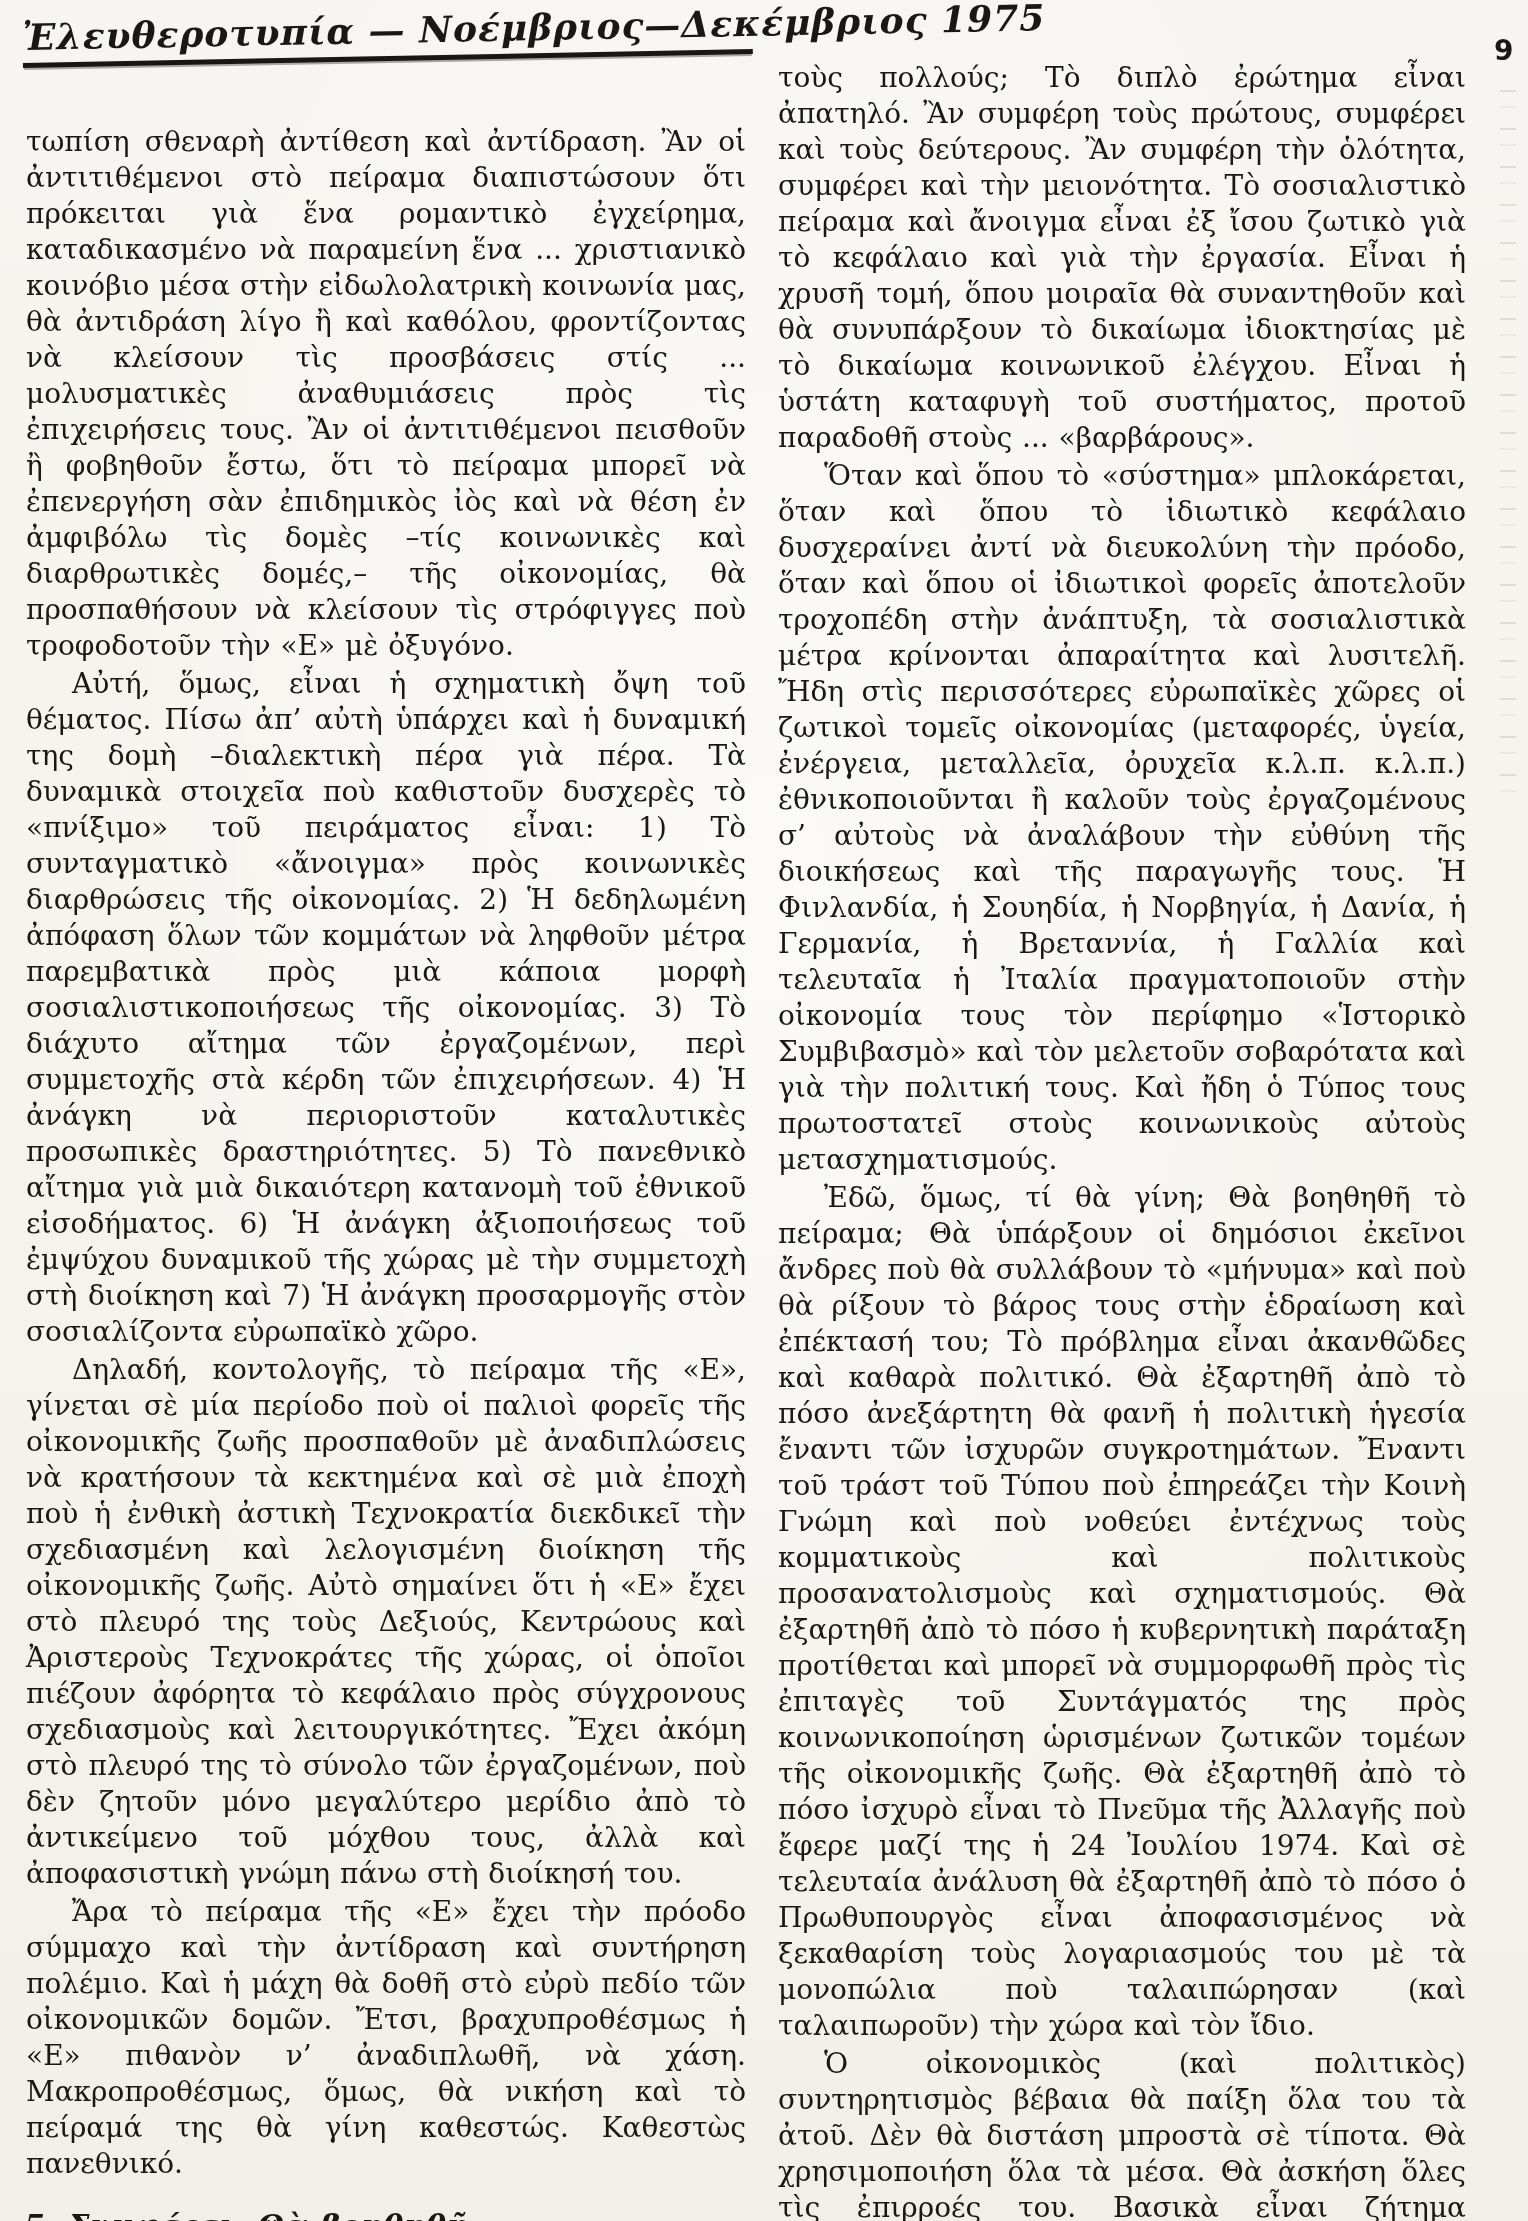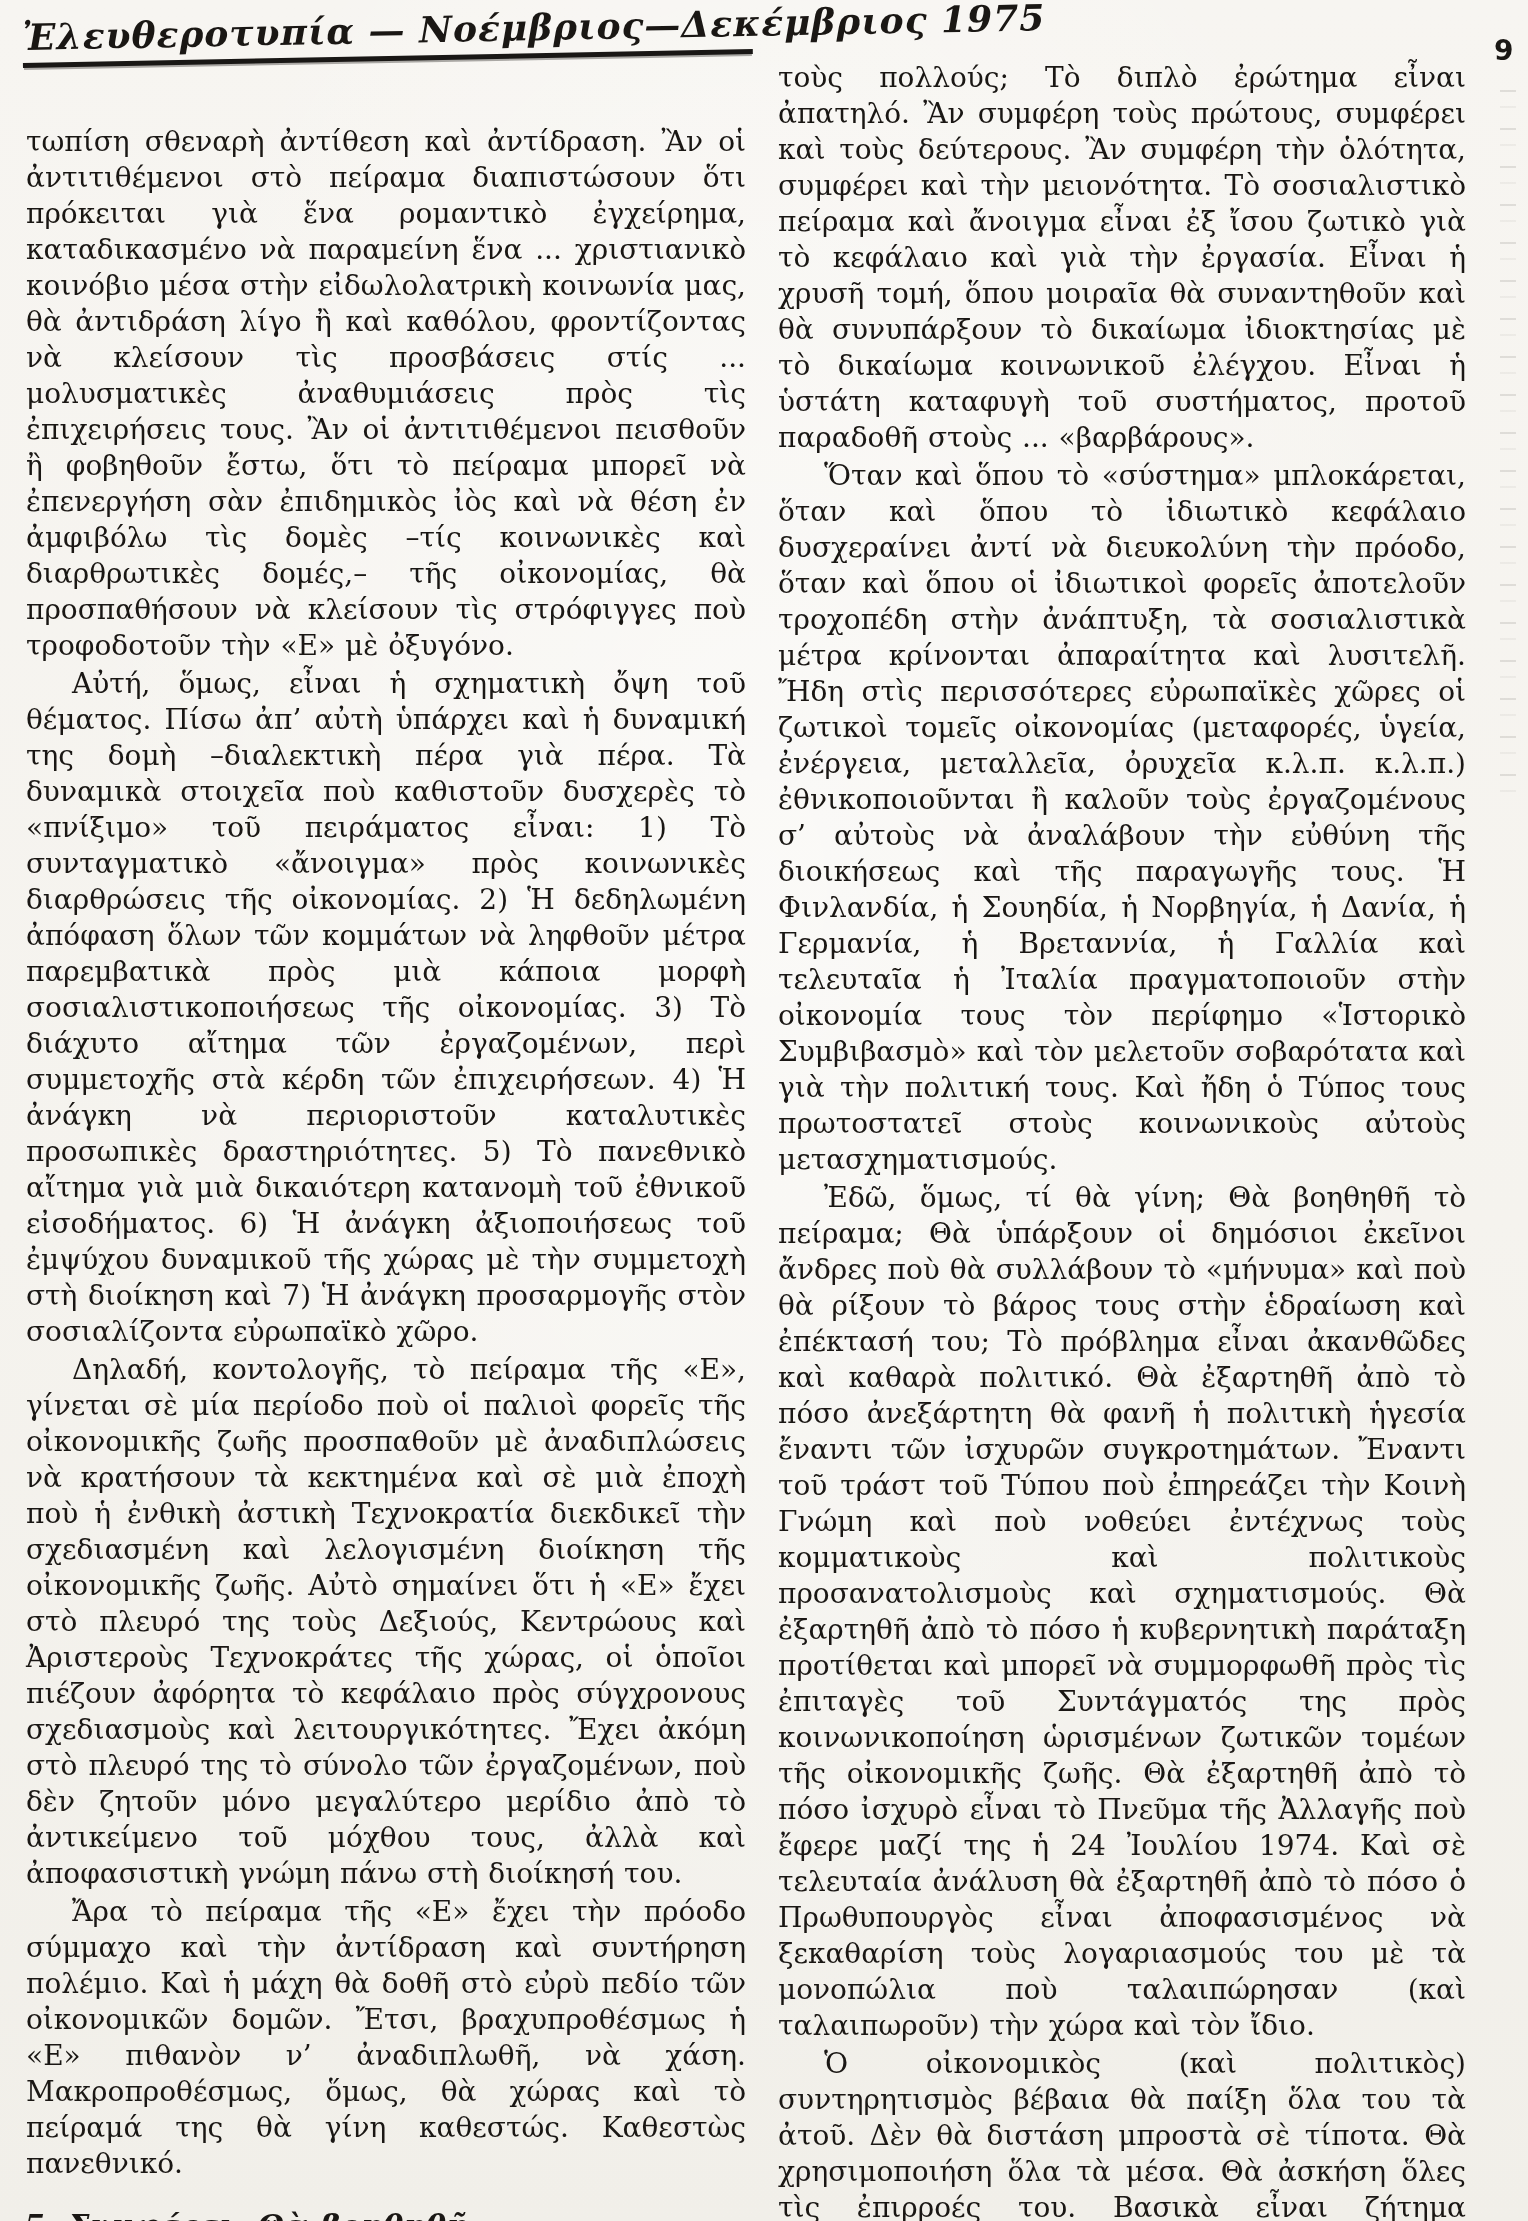--- a/index.html
+++ b/index.html
@@ -103,21 +103,21 @@
   </div>
 
   <div class="page-number">9</div>
 
   <div class="scan-artifact"></div>
 
   <div class="col col-left">
       <p class="para">τωπίση σθεναρὴ ἀντίθεση καὶ ἀντίδραση. Ἂν οἱ ἀντιτιθέμενοι στὸ πείραμα διαπιστώσουν ὅτι πρόκειται γιὰ ἕνα ρομαντικὸ ἐγχείρημα, καταδικασμένο νὰ παραμείνη ἕνα ... χριστιανικὸ κοινόβιο μέσα στὴν εἰδωλολατρικὴ κοινωνία μας, θὰ ἀντιδράση λίγο ἢ καὶ καθόλου, φροντίζοντας νὰ κλείσουν τὶς προσβάσεις στίς ... μολυσματικὲς ἀναθυμιάσεις πρὸς τὶς ἐπιχειρήσεις τους. Ἂν οἱ ἀντιτιθέμενοι πεισθοῦν ἢ φοβηθοῦν ἔστω, ὅτι τὸ πείραμα μπορεῖ νὰ ἐπενεργήση σὰν ἐπιδημικὸς ἰὸς καὶ νὰ θέση ἐν ἀμφιβόλω τὶς δομὲς –τίς κοινωνικὲς καὶ διαρθρωτικὲς δομές,– τῆς οἰκονομίας, θὰ προσπαθήσουν νὰ κλείσουν τὶς στρόφιγγες ποὺ τροφοδοτοῦν τὴν «Ε» μὲ ὀξυγόνο.</p>
       <p class="para indent">Αὐτή, ὅμως, εἶναι ἡ σχηματικὴ ὄψη τοῦ θέματος. Πίσω ἀπ’ αὐτὴ ὑπάρχει καὶ ἡ δυναμική της δομὴ –διαλεκτικὴ πέρα γιὰ πέρα. Τὰ δυναμικὰ στοιχεῖα ποὺ καθιστοῦν δυσχερὲς τὸ «πνίξιμο» τοῦ πειράματος εἶναι: 1) Τὸ συνταγματικὸ «ἄνοιγμα» πρὸς κοινωνικὲς διαρθρώσεις τῆς οἰκονομίας. 2) Ἡ δεδηλωμένη ἀπόφαση ὅλων τῶν κομμάτων νὰ ληφθοῦν μέτρα παρεμβατικὰ πρὸς μιὰ κάποια μορφὴ σοσιαλιστικοποιήσεως τῆς οἰκονομίας. 3) Τὸ διάχυτο αἴτημα τῶν ἐργαζομένων, περὶ συμμετοχῆς στὰ κέρδη τῶν ἐπιχειρήσεων. 4) Ἡ ἀνάγκη νὰ περιοριστοῦν καταλυτικὲς προσωπικὲς δραστηριότητες. 5) Τὸ πανεθνικὸ αἴτημα γιὰ μιὰ δικαιότερη κατανομὴ τοῦ ἐθνικοῦ εἰσοδήματος. 6) Ἡ ἀνάγκη ἀξιοποιήσεως τοῦ ἐμψύχου δυναμικοῦ τῆς χώρας μὲ τὴν συμμετοχὴ στὴ διοίκηση καὶ 7) Ἡ ἀνάγκη προσαρμογῆς στὸν σοσιαλίζοντα εὐρωπαϊκὸ χῶρο.</p>
       <p class="para indent">Δηλαδή, κοντολογῆς, τὸ πείραμα τῆς «Ε», γίνεται σὲ μία περίοδο ποὺ οἱ παλιοὶ φορεῖς τῆς οἰκονομικῆς ζωῆς προσπαθοῦν μὲ ἀναδιπλώσεις νὰ κρατήσουν τὰ κεκτημένα καὶ σὲ μιὰ ἐποχὴ ποὺ ἡ ἐνθικὴ ἀστικὴ Τεχνοκρατία διεκδικεῖ τὴν σχεδιασμένη καὶ λελογισμένη διοίκηση τῆς οἰκονομικῆς ζωῆς. Αὐτὸ σημαίνει ὅτι ἡ «Ε» ἔχει στὸ πλευρό της τοὺς Δεξιούς, Κεντρώους καὶ Ἀριστεροὺς Τεχνοκράτες τῆς χώρας, οἱ ὁποῖοι πιέζουν ἀφόρητα τὸ κεφάλαιο πρὸς σύγχρονους σχεδιασμοὺς καὶ λειτουργικότητες. Ἔχει ἀκόμη στὸ πλευρό της τὸ σύνολο τῶν ἐργαζομένων, ποὺ δὲν ζητοῦν μόνο μεγαλύτερο μερίδιο ἀπὸ τὸ ἀντικείμενο τοῦ μόχθου τους, ἀλλὰ καὶ ἀποφασιστικὴ γνώμη πάνω στὴ διοίκησή του.</p>
-      <p class="para indent">Ἄρα τὸ πείραμα τῆς «Ε» ἔχει τὴν πρόοδο σύμμαχο καὶ τὴν ἀντίδραση καὶ συντήρηση πολέμιο. Καὶ ἡ μάχη θὰ δοθῆ στὸ εὐρὺ πεδίο τῶν οἰκονομικῶν δομῶν. Ἔτσι, βραχυπροθέσμως ἡ «Ε» πιθανὸν ν’ ἀναδιπλωθῆ, νὰ χάση. Μακροπροθέσμως, ὅμως, θὰ χώρας καὶ τὸ πείραμά της θὰ γίνη καθεστώς. Καθεστὼς πανεθνικό.</p>
+      <p class="para indent">Ἄρα τὸ πείραμα τῆς «Ε» ἔχει τὴν πρόοδο σύμμαχο καὶ τὴν ἀντίδραση καὶ συντήρηση πολέμιο. Καὶ ἡ μάχη θὰ δοθῆ στὸ εὐρὺ πεδίο τῶν οἰκονομικῶν δομῶν. Ἔτσι, βραχυπροθέσμως ἡ «Ε» πιθανὸν ν’ ἀναδιπλωθῆ, νὰ χάση. Μακροπροθέσμως, ὅμως, θὰ νικήση καὶ τὸ πείραμά της θὰ γίνη καθεστώς. Καθεστὼς πανεθνικό.</p>
       <h3 class="section-heading">5. Συμφέρει; Θὰ βοηθηθῆ;</h3>
       <p class="para indent">Νὰ τὸ κρίσιμο ἐρώτημα: Συμφέρει; Ἀλλά, ἐν προκειμένω πρέπει νὰ διευκρινισθῆ γιὰ ποιὸ συμφέρον γίνεται λόγος. Ποιὸν ἂν συμφέρη: Τοὺς ἐπιχειρηματίες ἢ τὸ κοινωνικὸ σύνολο; Τοὺς λίγους ἢ</p>
     </div>
 
   <div class="col col-right">
       <p class="para">τοὺς πολλούς; Τὸ διπλὸ ἐρώτημα εἶναι ἀπατηλό. Ἂν συμφέρη τοὺς πρώτους, συμφέρει καὶ τοὺς δεύτερους. Ἂν συμφέρη τὴν ὁλότητα, συμφέρει καὶ τὴν μειονότητα. Τὸ σοσιαλιστικὸ πείραμα καὶ ἄνοιγμα εἶναι ἐξ ἴσου ζωτικὸ γιὰ τὸ κεφάλαιο καὶ γιὰ τὴν ἐργασία. Εἶναι ἡ χρυσῆ τομή, ὅπου μοιραῖα θὰ συναντηθοῦν καὶ θὰ συνυπάρξουν τὸ δικαίωμα ἰδιοκτησίας μὲ τὸ δικαίωμα κοινωνικοῦ ἐλέγχου. Εἶναι ἡ ὑστάτη καταφυγὴ τοῦ συστήματος, προτοῦ παραδοθῆ στοὺς ... «βαρβάρους».</p>
       <p class="para indent">Ὅταν καὶ ὅπου τὸ «σύστημα» μπλοκάρεται, ὅταν καὶ ὅπου τὸ ἰδιωτικὸ κεφάλαιο δυσχεραίνει ἀντί νὰ διευκολύνη τὴν πρόοδο, ὅταν καὶ ὅπου οἱ ἰδιωτικοὶ φορεῖς ἀποτελοῦν τροχοπέδη στὴν ἀνάπτυξη, τὰ σοσιαλιστικὰ μέτρα κρίνονται ἀπαραίτητα καὶ λυσιτελῆ. Ἤδη στὶς περισσότερες εὐρωπαϊκὲς χῶρες οἱ ζωτικοὶ τομεῖς οἰκονομίας (μεταφορές, ὑγεία, ἐνέργεια, μεταλλεῖα, ὀρυχεῖα κ.λ.π. κ.λ.π.) ἐθνικοποιοῦνται ἢ καλοῦν τοὺς ἐργαζομένους σ’ αὐτοὺς νὰ ἀναλάβουν τὴν εὐθύνη τῆς διοικήσεως καὶ τῆς παραγωγῆς τους. Ἡ Φινλανδία, ἡ Σουηδία, ἡ Νορβηγία, ἡ Δανία, ἡ Γερμανία, ἡ Βρεταννία, ἡ Γαλλία καὶ τελευταῖα ἡ Ἰταλία πραγματοποιοῦν στὴν οἰκονομία τους τὸν περίφημο «Ἱστορικὸ Συμβιβασμὸ» καὶ τὸν μελετοῦν σοβαρότατα καὶ γιὰ τὴν πολιτική τους. Καὶ ἤδη ὁ Τύπος τους πρωτοστατεῖ στοὺς κοινωνικοὺς αὐτοὺς μετασχηματισμούς.</p>
       <p class="para indent">Ἐδῶ, ὅμως, τί θὰ γίνη; Θὰ βοηθηθῆ τὸ πείραμα; Θὰ ὑπάρξουν οἱ δημόσιοι ἐκεῖνοι ἄνδρες ποὺ θὰ συλλάβουν τὸ «μήνυμα» καὶ ποὺ θὰ ρίξουν τὸ βάρος τους στὴν ἑδραίωση καὶ ἐπέκτασή του; Τὸ πρόβλημα εἶναι ἀκανθῶδες καὶ καθαρὰ πολιτικό. Θὰ ἐξαρτηθῆ ἀπὸ τὸ πόσο ἀνεξάρτητη θὰ φανῆ ἡ πολιτικὴ ἡγεσία ἔναντι τῶν ἰσχυρῶν συγκροτημάτων. Ἔναντι τοῦ τράστ τοῦ Τύπου ποὺ ἐπηρεάζει τὴν Κοινὴ Γνώμη καὶ ποὺ νοθεύει ἐντέχνως τοὺς κομματικοὺς καὶ πολιτικοὺς προσανατολισμοὺς καὶ σχηματισμούς. Θὰ ἐξαρτηθῆ ἀπὸ τὸ πόσο ἡ κυβερνητικὴ παράταξη προτίθεται καὶ μπορεῖ νὰ συμμορφωθῆ πρὸς τὶς ἐπιταγὲς τοῦ Συντάγματός της πρὸς κοινωνικοποίηση ὡρισμένων ζωτικῶν τομέων τῆς οἰκονομικῆς ζωῆς. Θὰ ἐξαρτηθῆ ἀπὸ τὸ πόσο ἰσχυρὸ εἶναι τὸ Πνεῦμα τῆς Ἀλλαγῆς ποὺ ἔφερε μαζί της ἡ 24 Ἰουλίου 1974. Καὶ σὲ τελευταία ἀνάλυση θὰ ἐξαρτηθῆ ἀπὸ τὸ πόσο ὁ Πρωθυπουργὸς εἶναι ἀποφασισμένος νὰ ξεκαθαρίση τοὺς λογαριασμούς του μὲ τὰ μονοπώλια ποὺ ταλαιπώρησαν (καὶ ταλαιπωροῦν) τὴν χώρα καὶ τὸν ἴδιο.</p>
       <p class="para indent">Ὁ οἰκονομικὸς (καὶ πολιτικὸς) συντηρητισμὸς βέβαια θὰ παίξη ὅλα του τὰ ἀτοῦ. Δὲν θὰ διστάση μπροστὰ σὲ τίποτα. Θὰ χρησιμοποιήση ὅλα τὰ μέσα. Θὰ ἀσκήση ὅλες τὶς ἐπιρροές του. Βασικὰ εἶναι ζήτημα γενναιότητος. Καὶ τὸ πείραμα τῆς «Ε» θὰ ἀποδείξη ἂν κατοικοῦν ἀκόμη σ’ αὐτὴ τὴ χώρα γενναῖοι!</p>
     </div>

